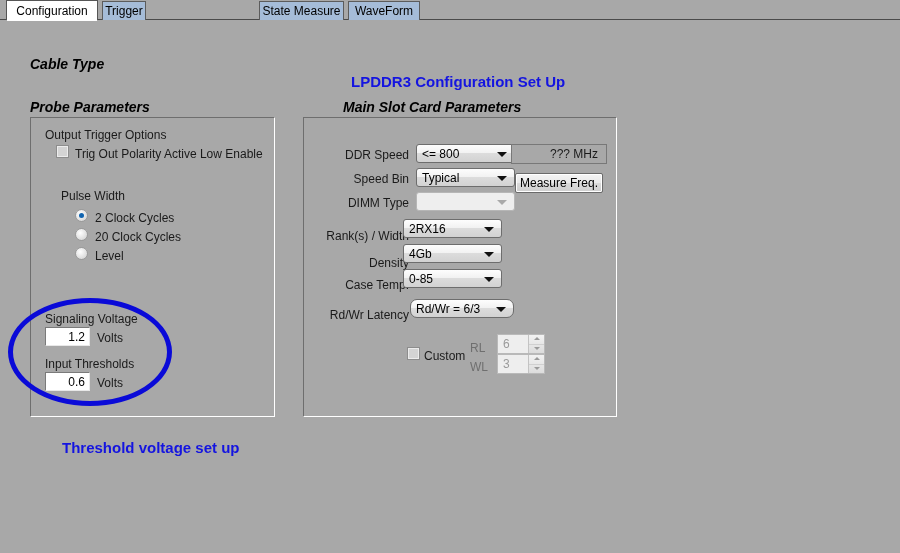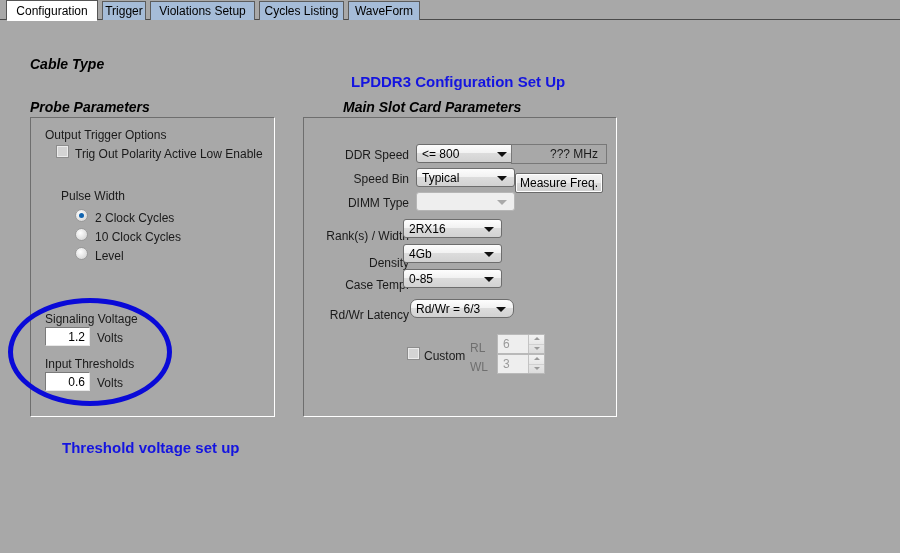--- a/index.html
+++ b/index.html
@@ -266,25 +266,22 @@
 <div id="app">
 
   <div class="tabstrip">
     <div class="tabstrip-line"></div>
     <div class="tab active" style="left:6px; width:92px;">
       <span>Configuration</span>
     </div>
     <div class="tab" style="left:102px; width:44px;">
       <span>Trigger</span>
     </div>
-    <div class="tab" style="left:150px; width:105px;">
-      <span>Violations Setup</span>
-    </div>
     <div class="tab" style="left:259px; width:85px;">
-      <span>Cycles Listing</span>
+      <span>State Measure</span>
     </div>
     <div class="tab" style="left:348px; width:72px;">
       <span>WaveForm</span>
     </div>
   </div>
 
   <div class="rightfill"></div>
 
   <div class="content">
 
@@ -299,21 +296,21 @@
 
       <div class="chk" style="left:25px; top:27px;"></div>
       <div class="lbl" style="left:44px; top:30px;">Trig Out Polarity Active Low Enable</div>
 
       <div class="lbl" style="left:30px; top:72px;">Pulse Width</div>
 
       <div class="radio on" style="left:44px; top:91px;"></div>
       <div class="lbl" style="left:64px; top:94px;">2 Clock Cycles</div>
 
       <div class="radio" style="left:44px; top:110px;"></div>
-      <div class="lbl" style="left:64px; top:113px;">10 Clock Cycles</div>
+      <div class="lbl" style="left:64px; top:113px;">20 Clock Cycles</div>
 
       <div class="radio" style="left:44px; top:129px;"></div>
       <div class="lbl" style="left:64px; top:132px;">Level</div>
 
       <div class="lbl" style="left:14px; top:195px;">Signaling Voltage</div>
       <div class="textbox" style="left:14px; top:209px; width:45px;">
         <span>1.2</span>
       </div>
       <div class="lbl" style="left:66px; top:214px;">Volts</div>
 

